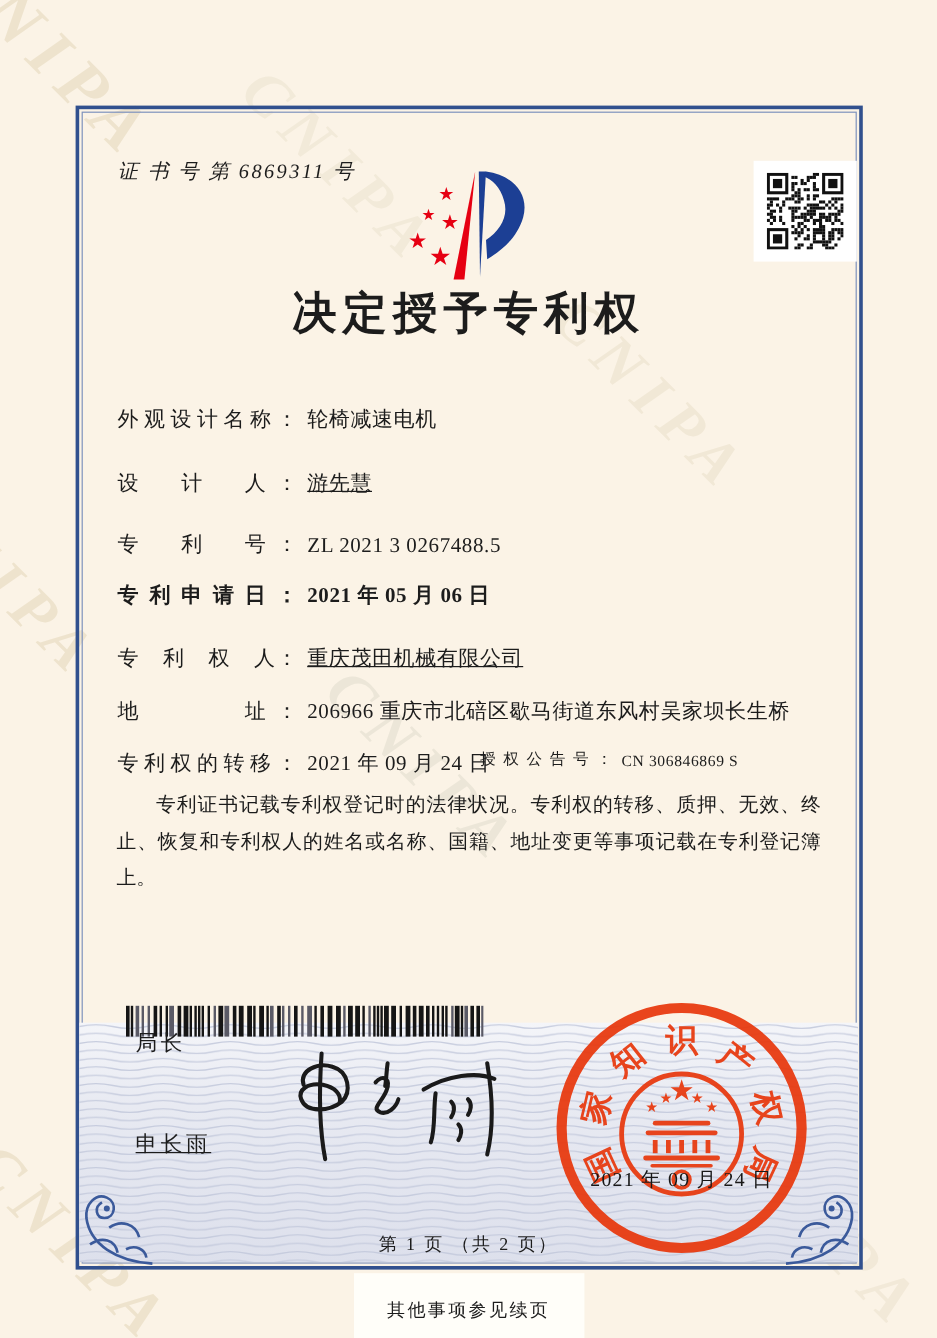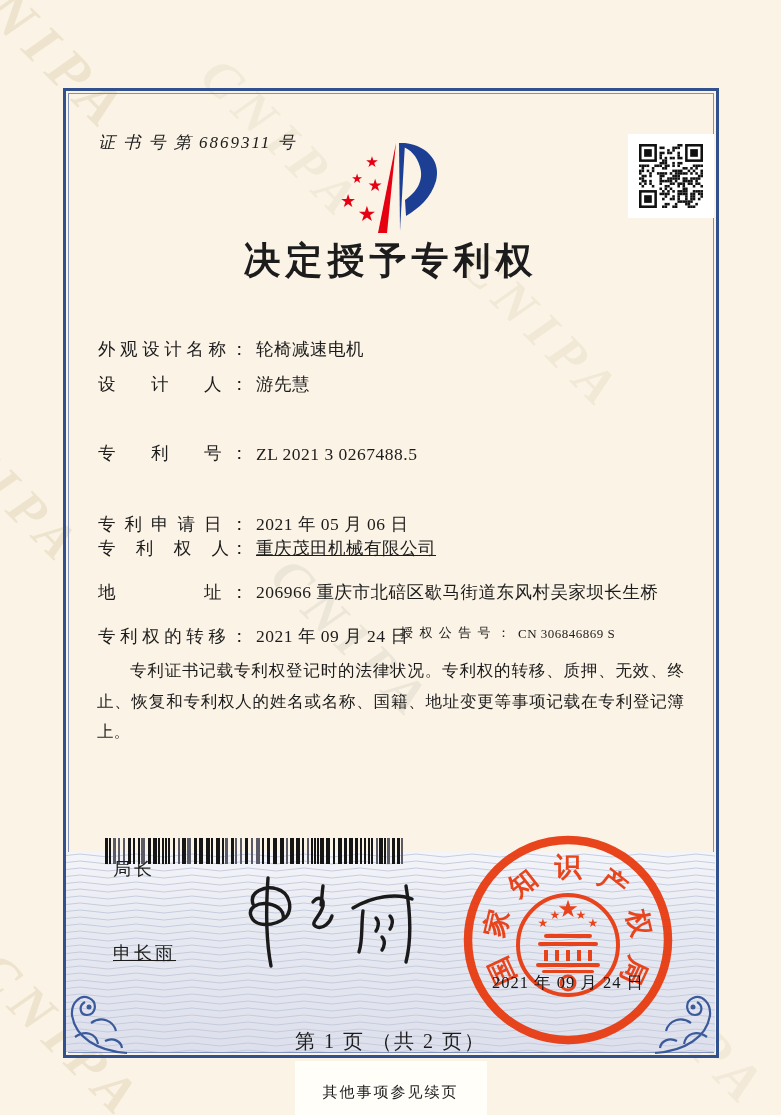--- a/index.html
+++ b/index.html
@@ -36,22 +36,22 @@
   .title{
     position:absolute;left:0;top:236px;width:100%;text-align:center;z-index:2;
     font-size:37px;font-weight:700;letter-spacing:5px;
   }
   .field{position:absolute;left:98px;z-index:2;font-size:17.5px;}
   .field-label{
     display:inline-block;width:150px;vertical-align:bottom;
     text-align:justify;text-align-last:justify;text-justify:inter-character;
   }
   .field-value{margin-left:8px;letter-spacing:0.5px;}
-  .f0{top:337px;} .f1{top:372px;} .f2{top:441px;}
-  .f3{top:512px;} .f4{top:536px;text-decoration:underline;} .f5{top:580px;}
+  .f0{top:337px;} .f1{top:390px;text-decoration:underline;} .f2{top:441px;}
+  .f3{top:484px;font-weight:bold;} .f4{top:536px;text-decoration:underline;} .f5{top:580px;}
   .grant-a{position:absolute;left:98px;top:624px;z-index:2;font-size:17.5px;}
   .grant-b{position:absolute;left:400px;top:624px;z-index:2;font-size:13px;}
   .grant-b .field-label{width:110px;}
   .body-text{
     position:absolute;left:97px;top:656px;width:587px;z-index:2;
     font-size:16.5px;line-height:30.5px;text-align:justify;
   }
   .body-text p{margin:0;text-indent:2em;}
   .barcode{position:absolute;left:105px;top:838px;z-index:2;}
   .sig-title{position:absolute;left:113px;top:857px;z-index:3;font-family:"Liberation Sans","DejaVu Sans",sans-serif;font-size:18px;letter-spacing:3px;}
@@ -60,21 +60,21 @@
   .seal{position:absolute;left:458px;top:830px;z-index:3;opacity:0.93;}
   .seal-date{
     position:absolute;left:468px;top:972px;width:200px;text-align:center;z-index:4;
     font-size:16.5px;letter-spacing:1px;color:#181818;
   }
   .flourish{position:absolute;z-index:3;}
   .flourish-left{left:65px;top:987px;}
   .flourish-right{left:653px;top:987px;transform:scaleX(-1);}
   .page-info{
     position:absolute;left:0;top:1028px;width:100%;text-align:center;z-index:3;
-    font-size:20px;letter-spacing:2px;
+    font-size:15px;letter-spacing:2px;
   }
   .cont-note{
     position:absolute;left:50%;top:1061px;transform:translateX(-50%);z-index:2;
     background:#fffef9;padding:22px 28px;font-size:15px;letter-spacing:2px;white-space:nowrap;
   }
 </style>
 </head>
 <body>
 
 <div class="wm wm1">CNIPA</div>

